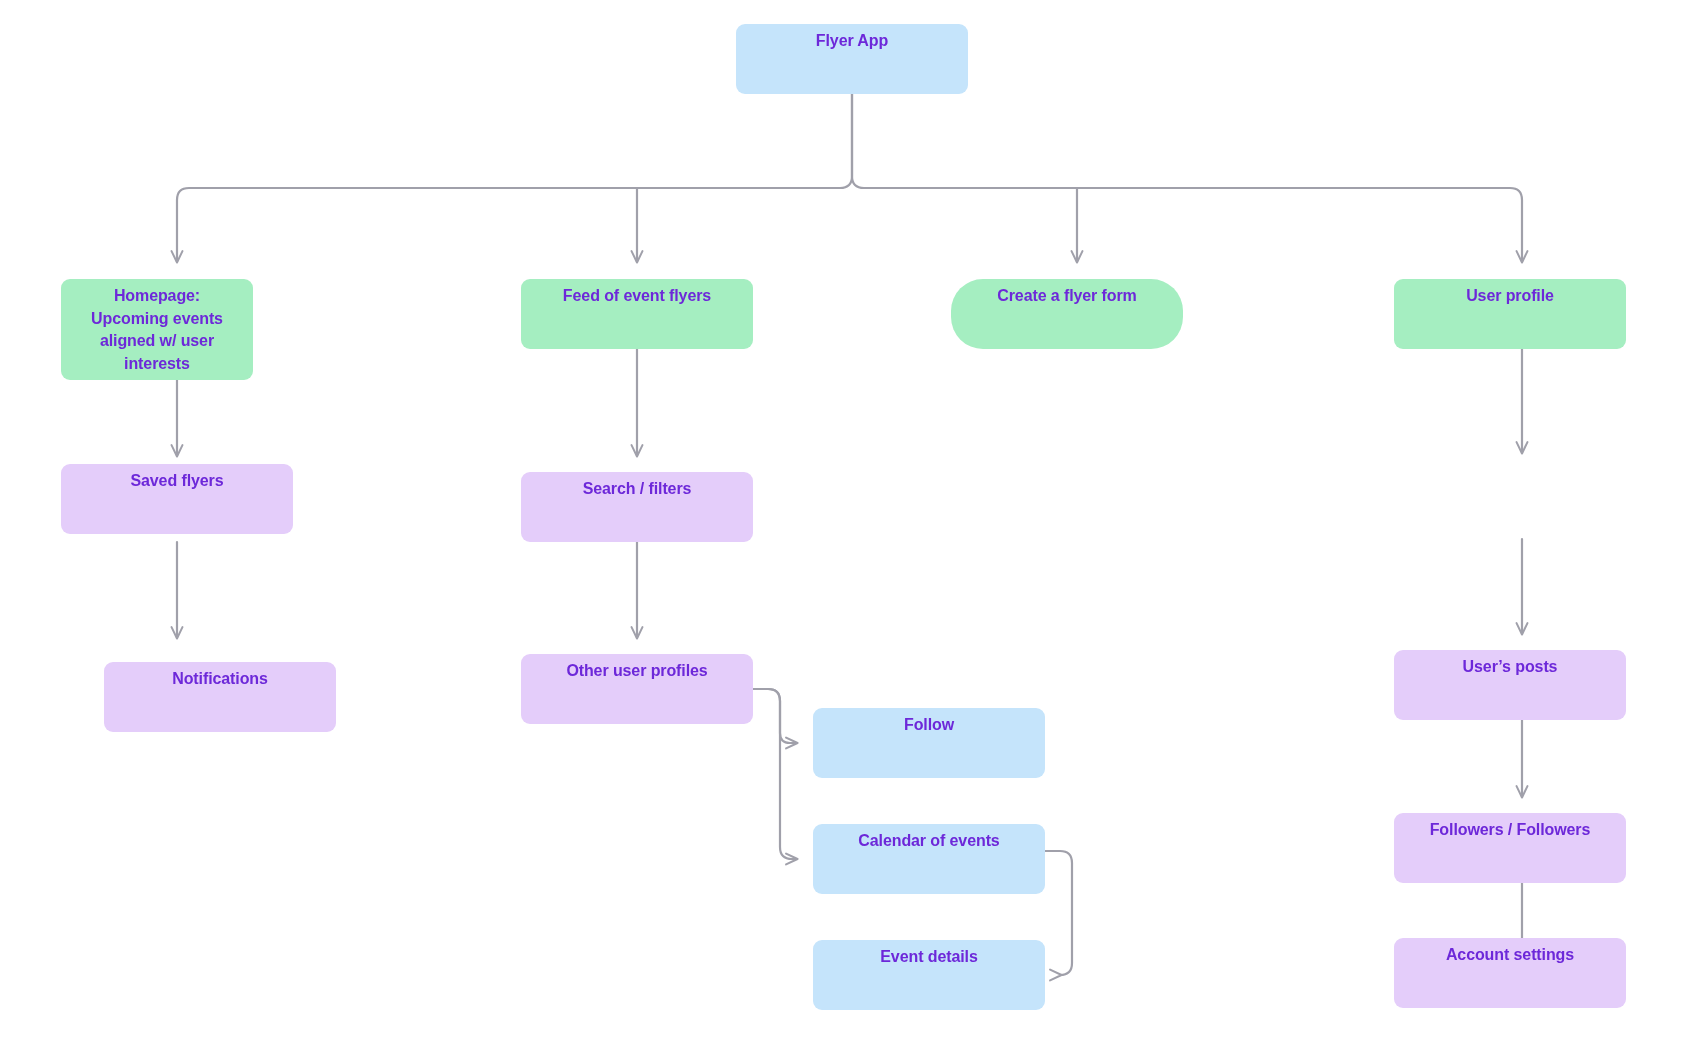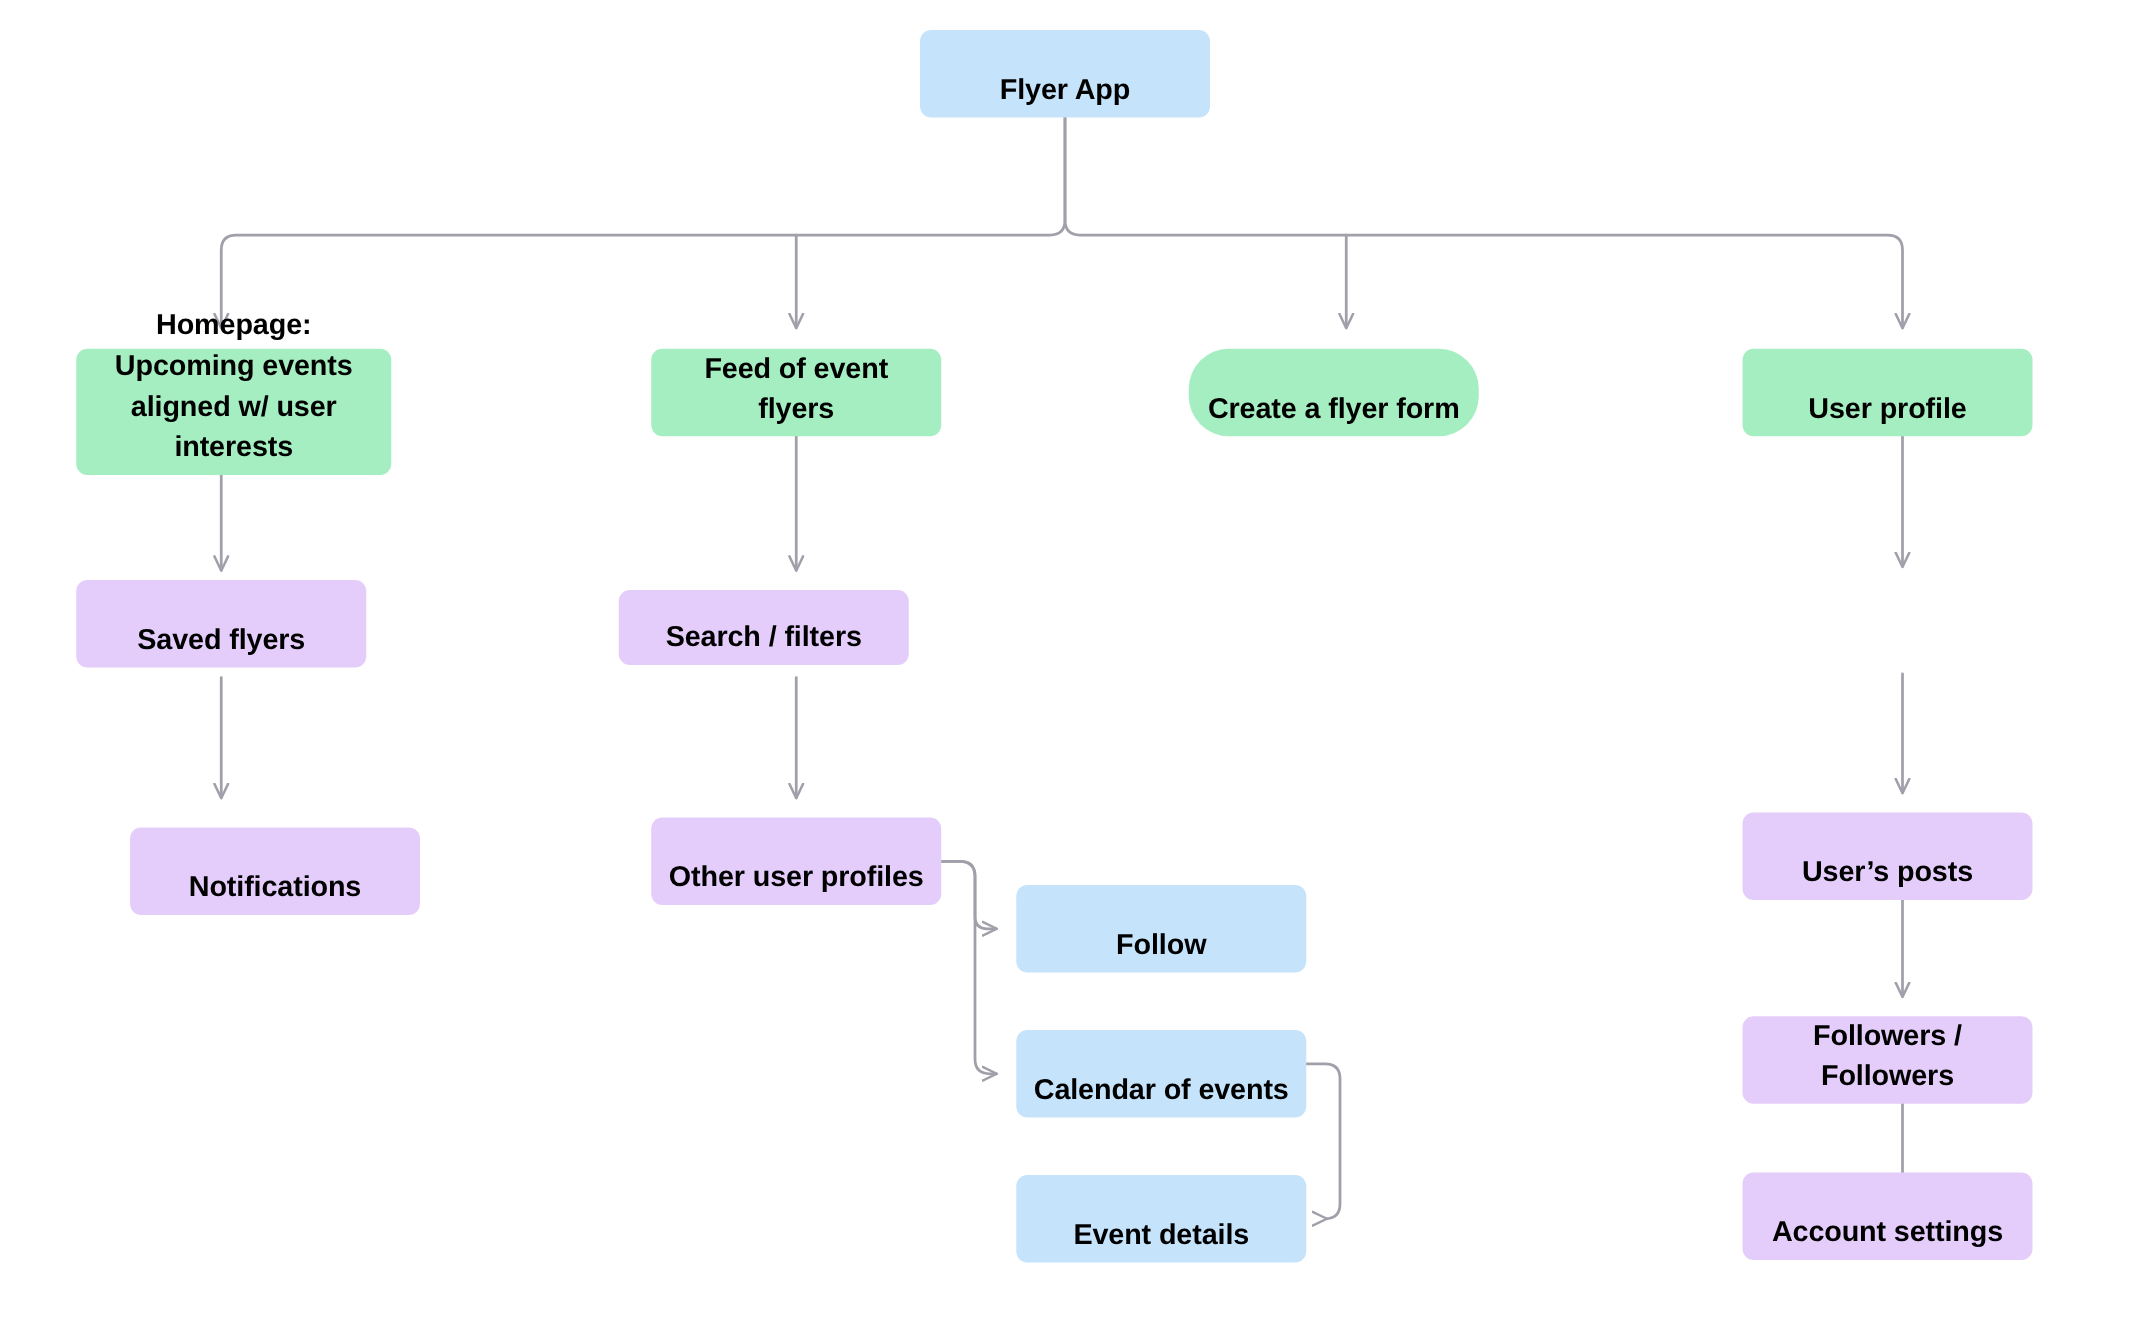--- a/index.html
+++ b/index.html
@@ -21,27 +21,27 @@
     top: 0;
     width: 1704px;
     height: 1057px;
     pointer-events: none;
   }
   .node {
     position: absolute;
     box-sizing: border-box;
     border-radius: 9px;
     display: flex;
-    align-items: flex-end;
+    align-items: flex-start;
     justify-content: center;
     text-align: center;
     padding: 6px 14px;
-    color: #000000;
+    color: #6d28d9;
     font-weight: bold;
-    font-size: 23px;
+    font-size: 16px;
     line-height: 1.42;
     letter-spacing: -0.1px;
     font-family: "Liberation Sans", sans-serif;
   }
   .node-label {
     display: block;
     width: 100%;
   }
 </style>
 </head>
@@ -77,41 +77,41 @@
       <path d="M 1522 539 L 1522 634" marker-end="url(#arrow)"></path>
       <path d="M 1522 720 L 1522 797" marker-end="url(#arrow)"></path>
       <path d="M 1522 883 L 1522 959" marker-end="url(#arrow)"></path>
     </g>
   </svg>
 
   <div class="node" style="left:736px; top:24px; width:232px; height:70px; background:#c5e4fb;">
     <span class="node-label">Flyer App</span>
   </div>
 
-  <div class="node" style="left:61px; top:279px; width:252px; height:101px; background:#a5eec1;">
+  <div class="node" style="left:61px; top:279px; width:192px; height:101px; background:#a5eec1;">
     <span class="node-label">Homepage: Upcoming events aligned w/ user interests</span>
   </div>
 
   <div class="node" style="left:521px; top:279px; width:232px; height:70px; background:#a5eec1;">
     <span class="node-label">Feed of event flyers</span>
   </div>
 
   <div class="node" style="left:951px; top:279px; width:232px; height:70px; background:#a5eec1;border-radius:32px;">
     <span class="node-label">Create a flyer form</span>
   </div>
 
   <div class="node" style="left:1394px; top:279px; width:232px; height:70px; background:#a5eec1;">
     <span class="node-label">User profile</span>
   </div>
 
   <div class="node" style="left:61px; top:464px; width:232px; height:70px; background:#e4cdfa;">
     <span class="node-label">Saved flyers</span>
   </div>
 
-  <div class="node" style="left:495px; top:472px; width:232px; height:60px; background:#e4cdfa;">
+  <div class="node" style="left:521px; top:472px; width:232px; height:70px; background:#e4cdfa;">
     <span class="node-label">Search / filters</span>
   </div>
 
 
   <div class="node" style="left:61px; top:662px; width:232px; height:70px; background:#e4cdfa;margin-left:43px;">
     <span class="node-label">Notifications</span>
   </div>
 
   <div class="node" style="left:521px; top:654px; width:232px; height:70px; background:#e4cdfa;">
     <span class="node-label">Other user profiles</span>

